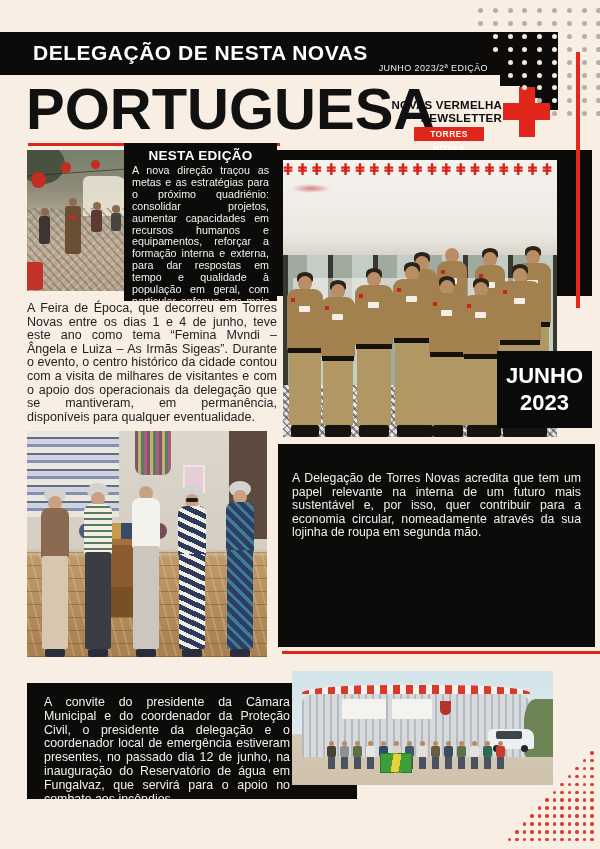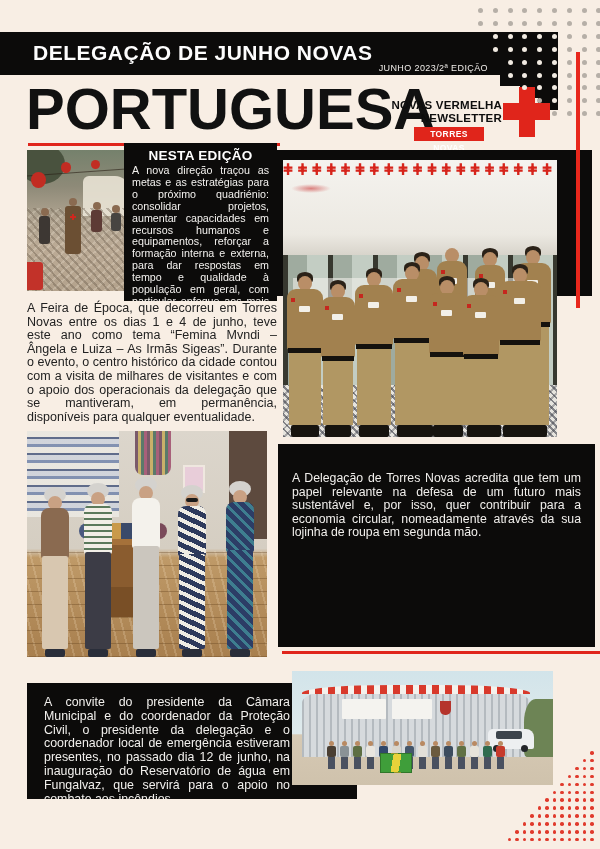--- a/index.html
+++ b/index.html
@@ -155,21 +155,21 @@
       <div style="position: absolute; left: 552px; top: 111.2px; width: 5px; height: 5px; border-radius: 50%; background: rgb(182, 175, 167);"></div>
       <div style="position: absolute; left: 566.8px; top: 111.2px; width: 5px; height: 5px; border-radius: 50%; background: rgb(182, 175, 167);"></div>
       <div style="position: absolute; left: 581.6px; top: 111.2px; width: 5px; height: 5px; border-radius: 50%; background: rgb(182, 175, 167);"></div>
       <div style="position: absolute; left: 596.4px; top: 111.2px; width: 5px; height: 5px; border-radius: 50%; background: rgb(182, 175, 167);"></div>
     </div>
 
   <div class="abs banner"></div>
   <div class="abs blk" style="left:500px;top:74px;width:58px;height:12px;"></div>
   <div class="abs blk" style="left:520px;top:86px;width:38px;height:12px;"></div>
   <div class="abs blk" style="left:538px;top:98px;width:20px;height:12px;"></div>
-  <div class="abs banner-title" style="top:41px;">DELEGAÇÃO DE JUNHO NOVAS</div>
+  <div class="abs banner-title" style="top:41px;">DELEGAÇÃO DE NESTA NOVAS</div>
   <div class="abs edition">JUNHO  2023/2ª EDIÇÃO</div>
 
   <div class="abs vline"></div>
 
   <div class="abs nl-title">PORTUGUESA</div>
   <div class="abs org">
     <div>NOVAS VERMELHA</div>
     <div>NEWSLETTER</div>
   </div>
   <div class="abs cross-v"></div>
@@ -329,20 +329,24 @@
           <div style="position: absolute; left: 4px; top: 26px; width: 4px; height: 4px; background: rgb(197, 39, 30);"></div>
           <div style="position: absolute; left: 1px; top: 76px; width: 40px; height: 5px; background: rgb(21, 18, 14);"></div>
           <div style="position: absolute; left: 2px; top: 81px; width: 38px; height: 80px; background: rgb(177, 151, 99);"></div>
           <div style="position: absolute; left: 4px; top: 161px; width: 34px; height: 12px; background: rgb(23, 20, 15); border-radius: 2px;"></div>
         </div>
       </div>
   </div>
 
   <div class="abs feira-par">A Feira de Época, que decorreu em Torres Novas entre os dias 1 e 4 de junho, teve este ano como tema “Femina Mvndi – Ângela e Luiza – As Irmãs Sigeas”. Durante o evento, o centro histórico da cidade contou com a visita de milhares de visitantes e com o apoio dos operacionais da delegação que se mantiveram, em permanência, disponíveis para qualquer eventualidade.</div>
 
+  <div class="abs junho-box">
+    <div>JUNHO</div>
+    <div>2023</div>
+  </div>
 
   <div class="abs photo women-photo">
     <div class="abs shelf"></div>
     <div class="abs scarves"></div>
     <div class="abs door"></div>
     <div class="abs pinkframe"></div>
     <div class="abs wfloor"></div>
     <div class="abs counter"></div>
     <div class="abs pile"></div>
     <div class="abs" id="women-figs" style="left:0;top:0;width:240px;height:226px;">
@@ -379,21 +383,21 @@
           <div style="position: absolute; left: 14px; top: 0px; width: 22px; height: 16px; border-radius: 50%; background: rgb(212, 210, 206);"></div>
           <div style="position: absolute; left: 18px; top: 9px; width: 14px; height: 14px; border-radius: 50%; background: rgb(201, 161, 131);"></div>
           <div style="position: absolute; left: 11px; top: 21px; width: 28px; height: 50px; border-radius: 8px 8px 2px 2px; background: repeating-linear-gradient(45deg, rgba(80, 190, 185, 0.5) 0px, rgba(80, 190, 185, 0.5) 3px, rgba(0, 0, 0, 0) 3px, rgba(0, 0, 0, 0) 8px), linear-gradient(rgb(44, 61, 102), rgb(44, 61, 102));"></div>
           <div style="position: absolute; left: 12px; top: 69px; width: 26px; height: 99px; border-radius: 2px; background: repeating-linear-gradient(45deg, rgba(80, 190, 185, 0.5) 0px, rgba(80, 190, 185, 0.5) 3px, rgba(0, 0, 0, 0) 3px, rgba(0, 0, 0, 0) 8px), linear-gradient(rgb(44, 61, 102), rgb(44, 61, 102));"></div>
           <div style="position: absolute; left: 15px; top: 168px; width: 20px; height: 8px; border-radius: 2px; background: rgb(42, 46, 58);"></div>
         </div>
       </div>
   </div>
 
   <div class="abs sust">
-    <p>A Delegação de Torres Novas acredita que tem um papel relevante na defesa de um futuro mais sustentável e, por isso, quer contribuir para a economia circular, nomeadamente através da sua lojinha de roupa em segunda mão.</p>
+    <p>A Delegação de Torres Novas acredita que tem um papel relevante na interna de um futuro mais sustentável e, por isso, quer contribuir para a economia circular, nomeadamente através da sua lojinha de roupa em segunda mão.</p>
   </div>
 
   <div class="abs redline2"></div>
 
   <div class="abs convite">
     <p>A convite do presidente da Câmara Municipal e do coordenador da Proteção Civil, o presidente da delegação e o coordenador local de emergência estiveram presentes, no passado dia 12 de junho, na inauguração do Reservatório de água em Fungalvaz, que servirá para o apoio no combate aos incêndios.</p>
   </div>
   <div class="abs photo res-photo">
     <div class="abs tank"></div>
     <div class="abs rim"></div>

